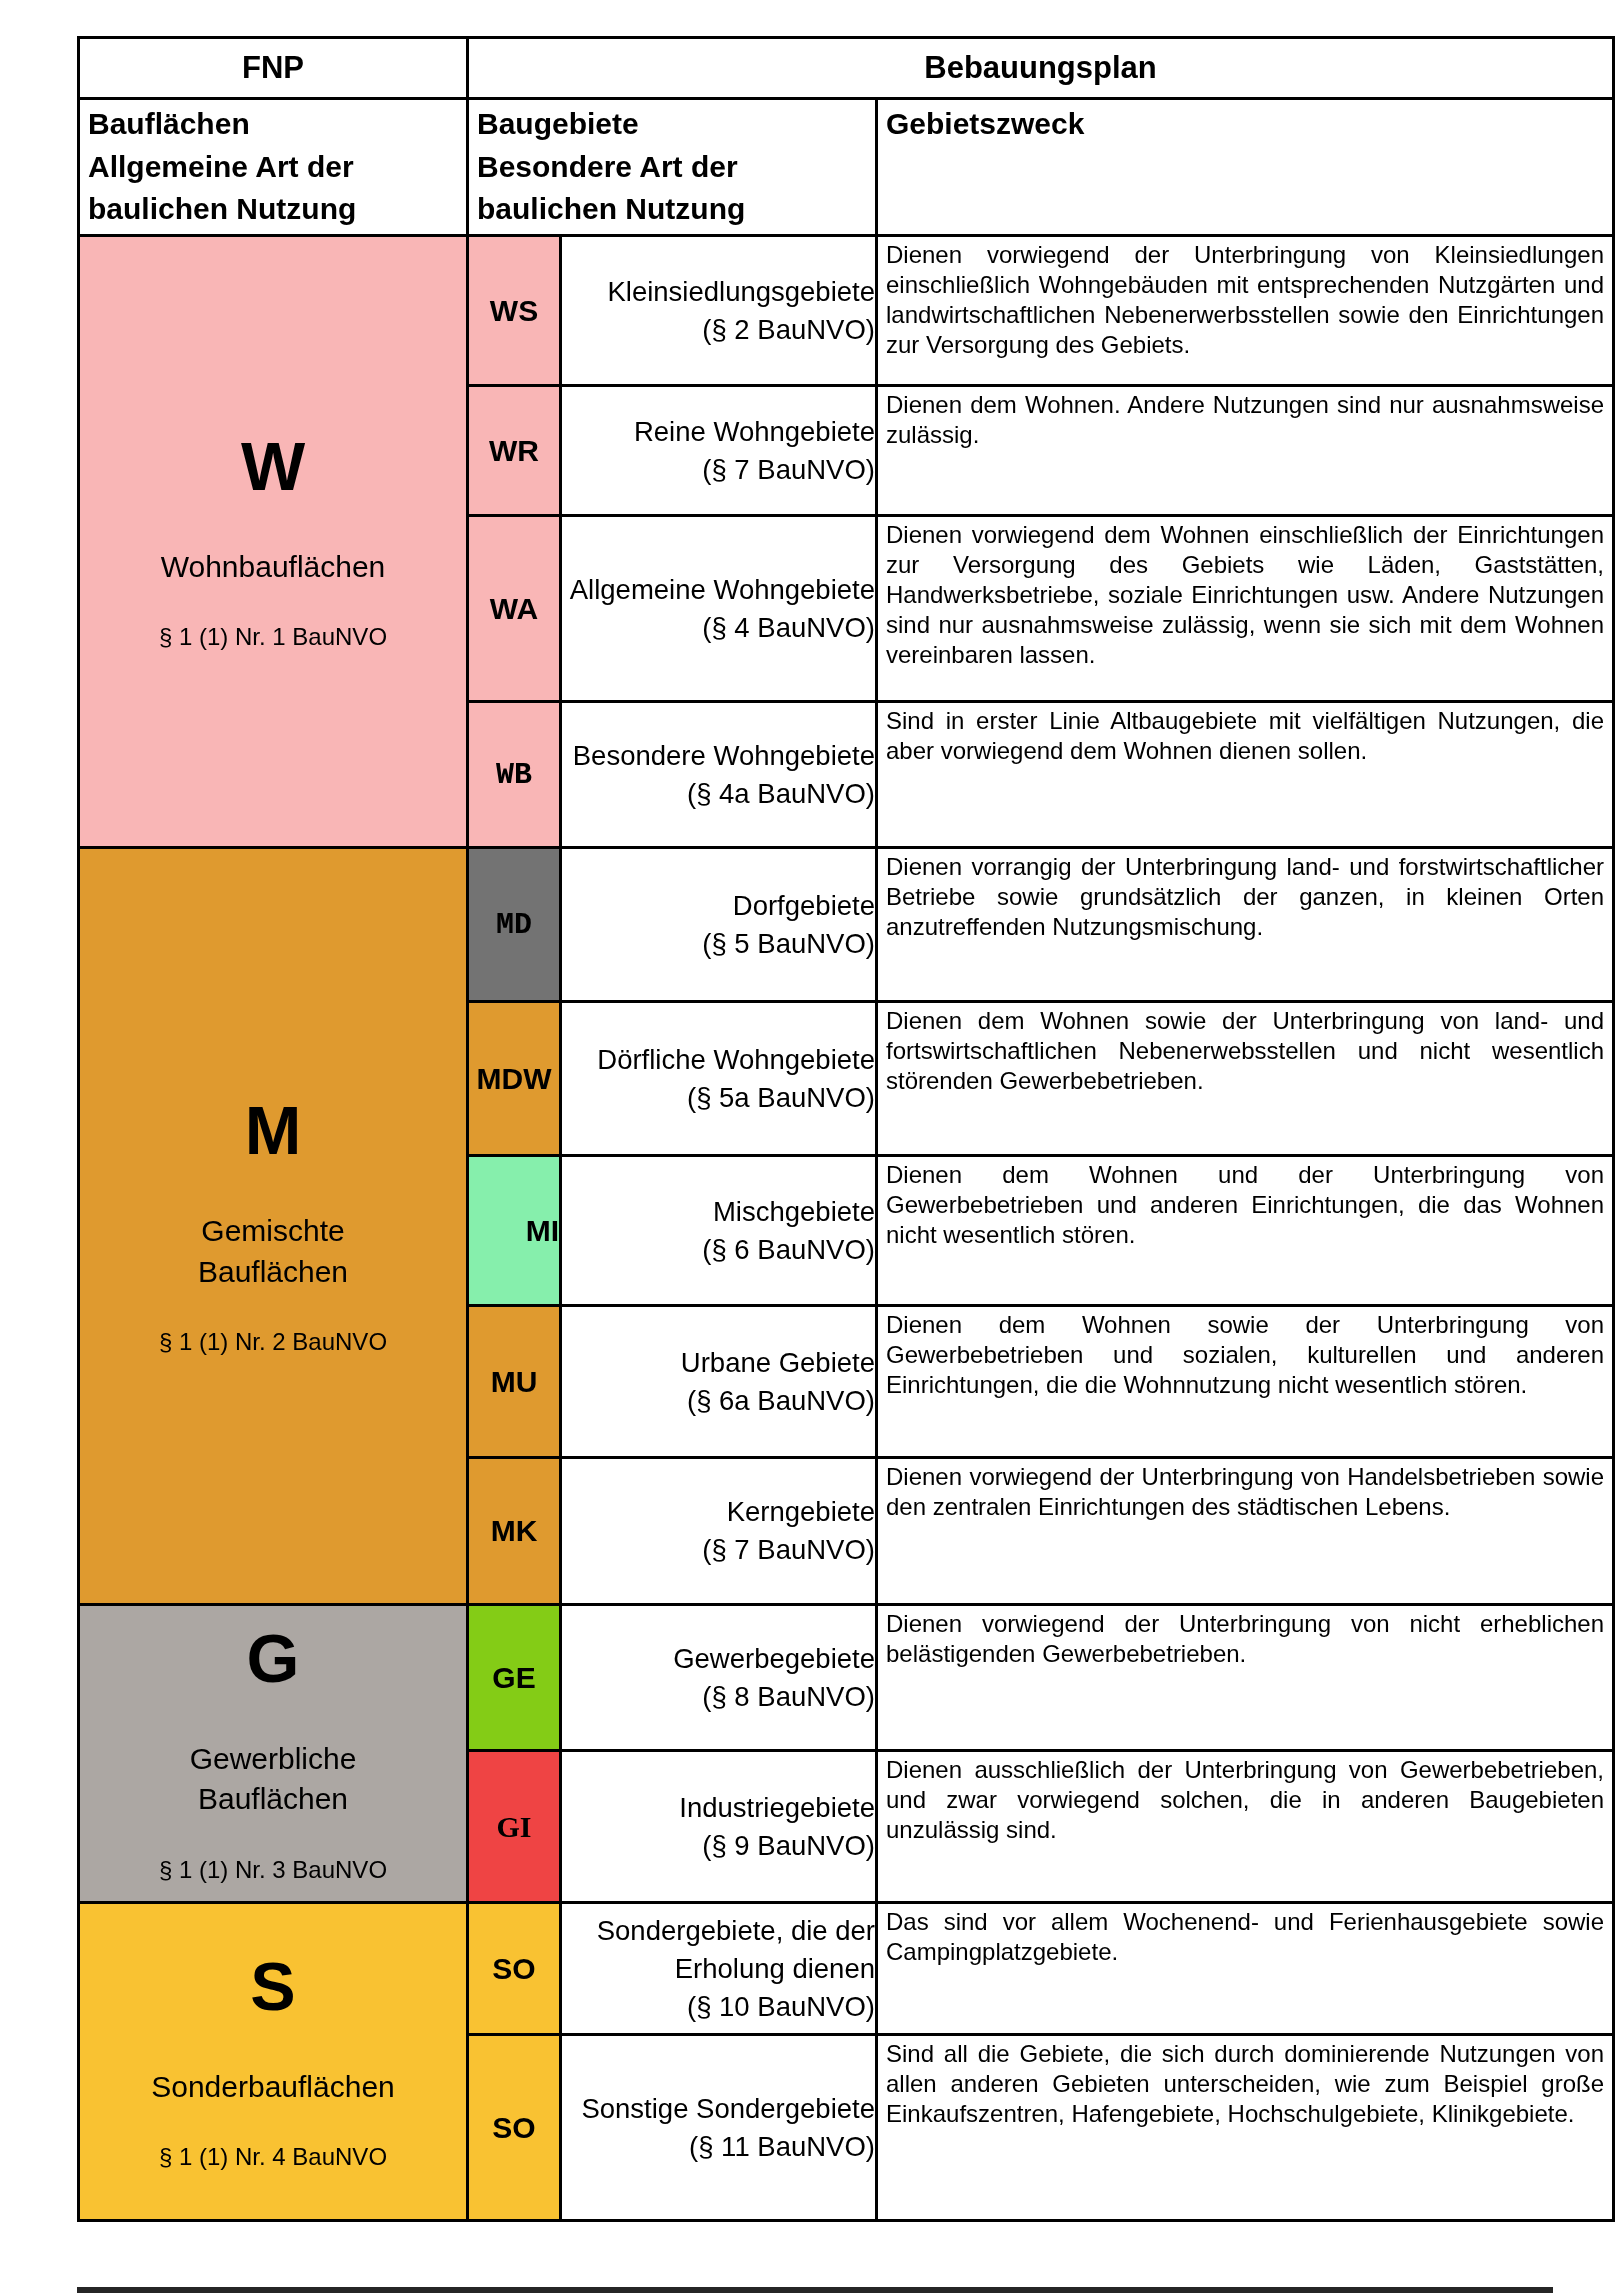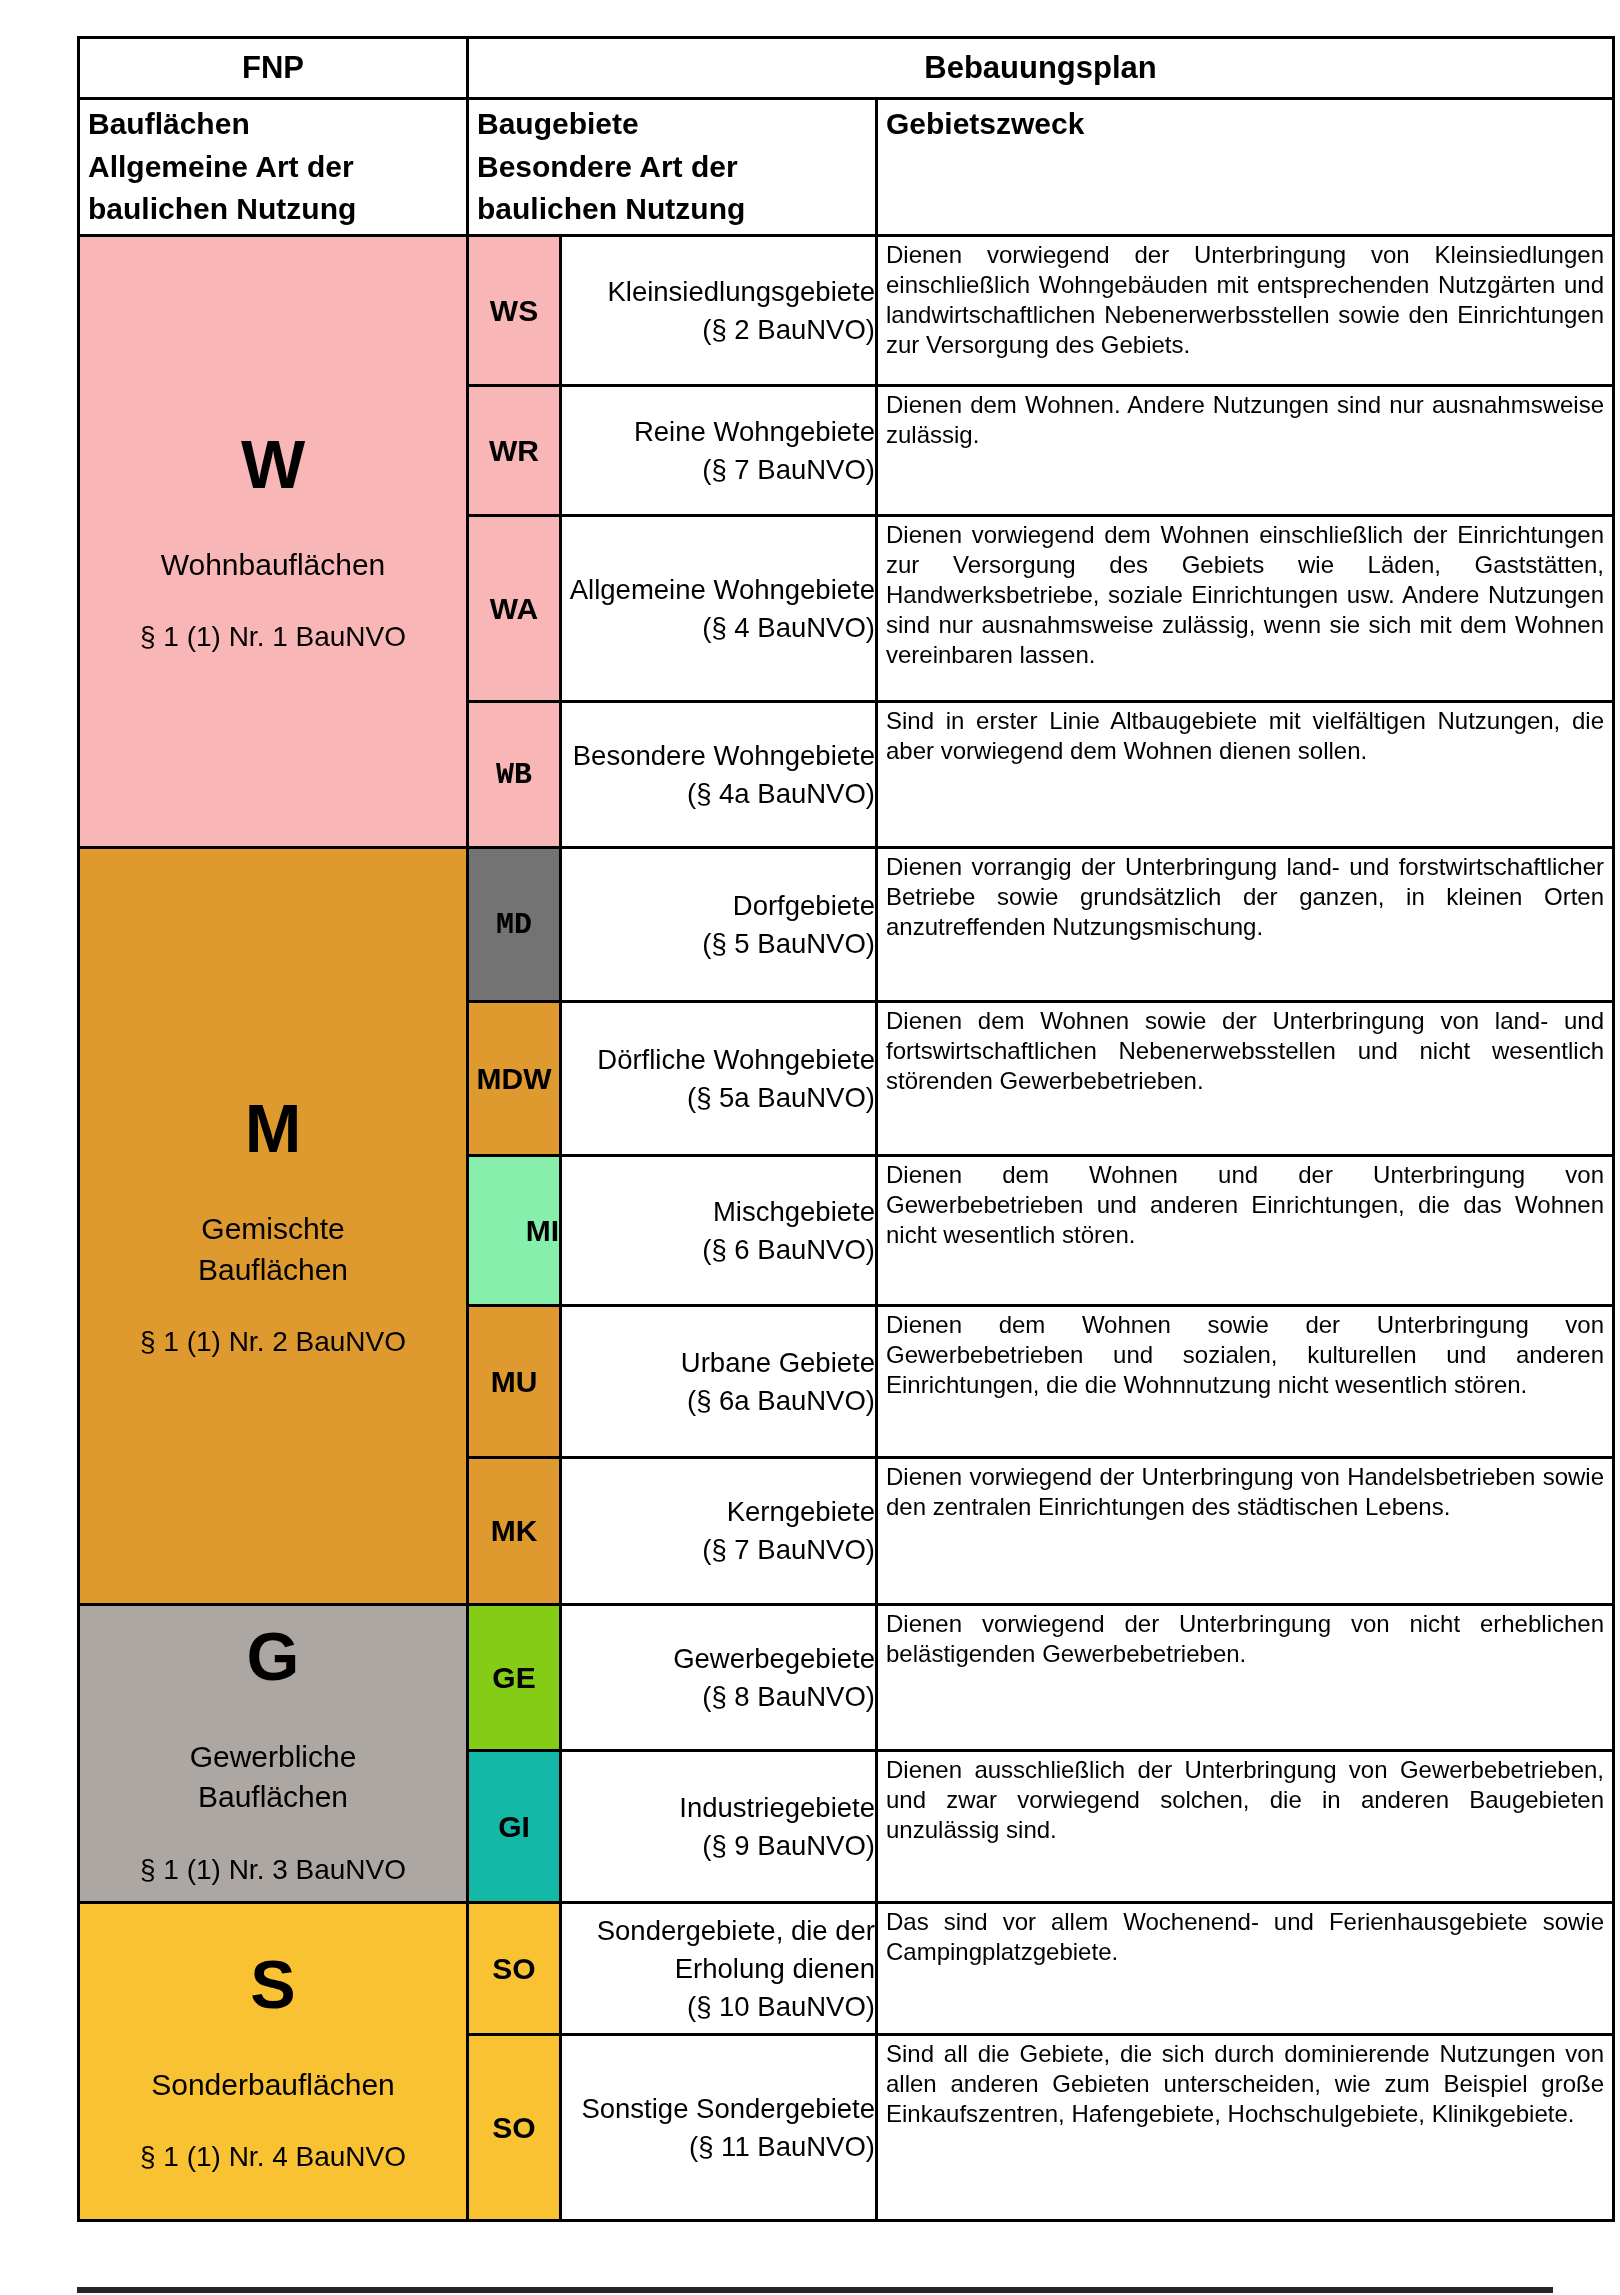--- a/index.html
+++ b/index.html
@@ -14,21 +14,21 @@
   
   .hdr2{font-size:30px;font-weight:bold;text-align:left;vertical-align:top;
         padding:3.2px 8px;line-height:1.42;white-space:pre-line;}
   tr.r-hdr2{height:134px;}
   
   td.group{vertical-align:middle;}
   .group-inner{display:flex;flex-direction:column;align-items:center;
         justify-content:center;height:100%;text-align:center;}
   .gletter{font-size:68px;font-weight:bold;line-height:1;}
   .gname{font-size:30px;margin-top:47px;line-height:1.35;white-space:pre-line;}
-  .glaw{font-size:28px;margin-top:36px;}
+  .glaw{font-size:24px;margin-top:36px;}
   
   td.code{font-size:30px;font-weight:bold;text-align:center;}
   
   td.bname{font-size:27.5px;text-align:right;line-height:1.38;
         white-space:pre-line;background:#fff;}
   
   td.zweck{font-size:24px;line-height:1.25;text-align:justify;
         vertical-align:top;padding:3.2px 8px 4.9px 8px;background:#fff;}
   
   tr.r-ws{height:150px;} tr.r-wr{height:130px;} tr.r-wa{height:186px;}
@@ -146,21 +146,21 @@
 Bauflächen</div>
           <div class="glaw">§ 1 (1) Nr. 3 BauNVO</div>
         </div>
       </td>
       <td class="code" style="background-color: #84cc16;">GE</td>
       <td class="bname">Gewerbegebiete
 (§ 8 BauNVO)</td>
       <td class="zweck">Dienen vorwiegend der Unterbringung von nicht erheblichen belästigenden Gewerbebetrieben.</td>
     </tr>
     <tr class="r-gi">
-      <td class="code" style="background-color: #14b8a6;">GI</td>
+      <td class="code" style="background-color: #ef4444; font-family: Liberation Serif, serif;">GI</td>
       <td class="bname">Industriegebiete
 (§ 9 BauNVO)</td>
       <td class="zweck">Dienen ausschließlich der Unterbringung von Gewerbebetrieben, und zwar vorwiegend solchen, die in anderen Baugebieten unzulässig sind.</td>
     </tr>
 
     <tr class="r-so1">
       <td class="group" rowspan="2" style="background-color: rgb(249, 194, 50);">
         <div class="group-inner">
           <div class="gletter">S</div>
           <div class="gname">Sonderbauflächen</div>

